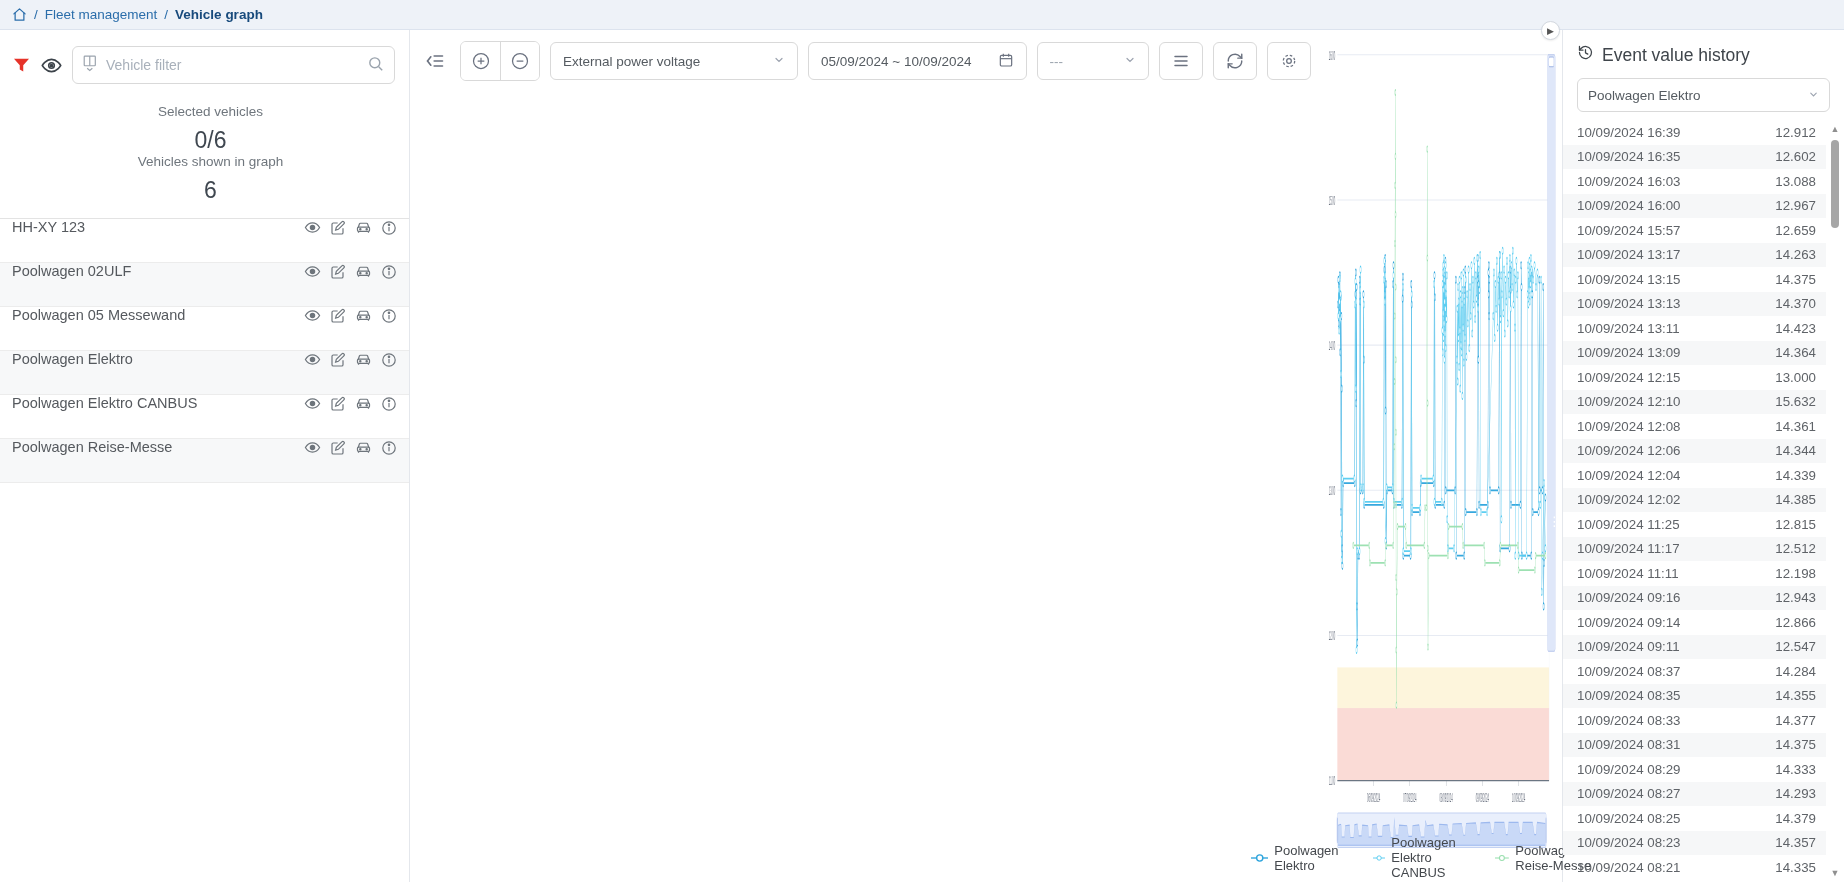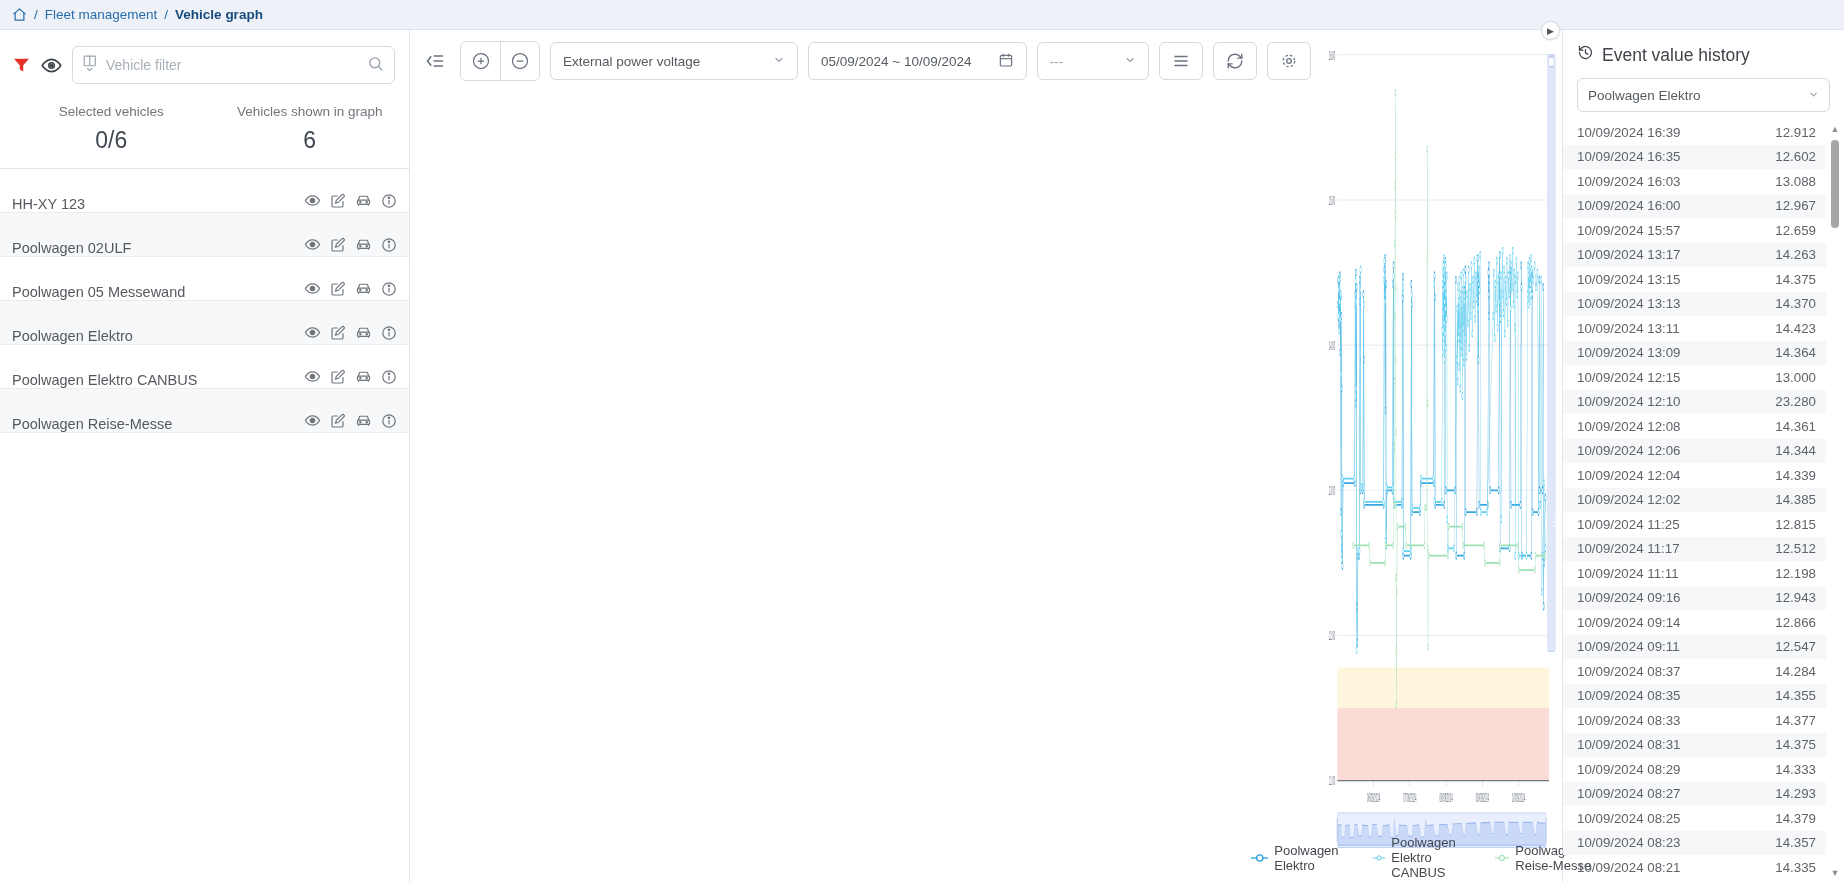--- a/index.html
+++ b/index.html
@@ -23,26 +23,26 @@
                  display:flex; flex-direction:column; }
 
   
   .filter-row { display:flex; align-items:center; gap:10px; padding:16px 14px 10px 12px; }
   .icon-btn { background:none; border:none; cursor:pointer; display:flex; align-items:center; }
   .filter-input-wrap { flex:1; height:38px; border:1px solid #d9d9d9; border-radius:6px;
                        display:flex; align-items:center; padding:0 10px; gap:8px; color:#9aa3ad; }
   .filter-input-wrap input { flex:1; border:none; outline:none; font-size:14px; color:#3b82f6;
                              font-family:"Liberation Sans", sans-serif; }
   .filter-input-wrap input::placeholder { color:#a8b0ba; }
-  .stats-row { display:flex; padding:10px 0 14px 12px; }
+  .stats-row { display:flex; padding:10px 0 14px 12px;flex-direction:column; }
   .stat { flex:1; text-align:center; }
   .stat .lbl { font-size:13.5px; color:#6f767d; }
   .stat .val { font-size:23px; color:#3f4750; margin-top:8px; }
   .vehicle-list { border-top:1px solid #e3e3e3; }
-  .vehicle-row { height:44px; display:flex; align-items:flex-end; padding:0 12px 0 12px;
+  .vehicle-row { height:44px; display:flex; align-items:flex-start; padding:0 12px 0 12px;
                  border-bottom:1px solid #ececec; font-size:14.5px; color:#55595e; }
   .vehicle-row:nth-of-type(even) { background:#f7f8f9; }
   .vehicle-row .vname { flex:1; }
   .row-icons { display:flex; gap:9px; color:#6e757c; align-items:center; }
   .row-icons svg { cursor:pointer; }
 
   
   .toolbar { display:flex; align-items:center; gap:10px; padding:12px 10px; height:62px; }
   .tb-iconbtn { width:30px; height:38px; display:flex; align-items:center; justify-content:center;
                 background:none; border:none; color:#6b7280; cursor:pointer; }
@@ -903,21 +903,21 @@
           <span class="eval">14.364</span>
         </div>
 
         <div class="event-row">
           <span class="etime">10/09/2024 12:15</span>
           <span class="eval">13.000</span>
         </div>
 
         <div class="event-row">
           <span class="etime">10/09/2024 12:10</span>
-          <span class="eval">23.280</span>
+          <span class="eval">15.632</span>
         </div>
 
         <div class="event-row">
           <span class="etime">10/09/2024 12:08</span>
           <span class="eval">14.361</span>
         </div>
 
         <div class="event-row">
           <span class="etime">10/09/2024 12:06</span>
           <span class="eval">14.344</span>

